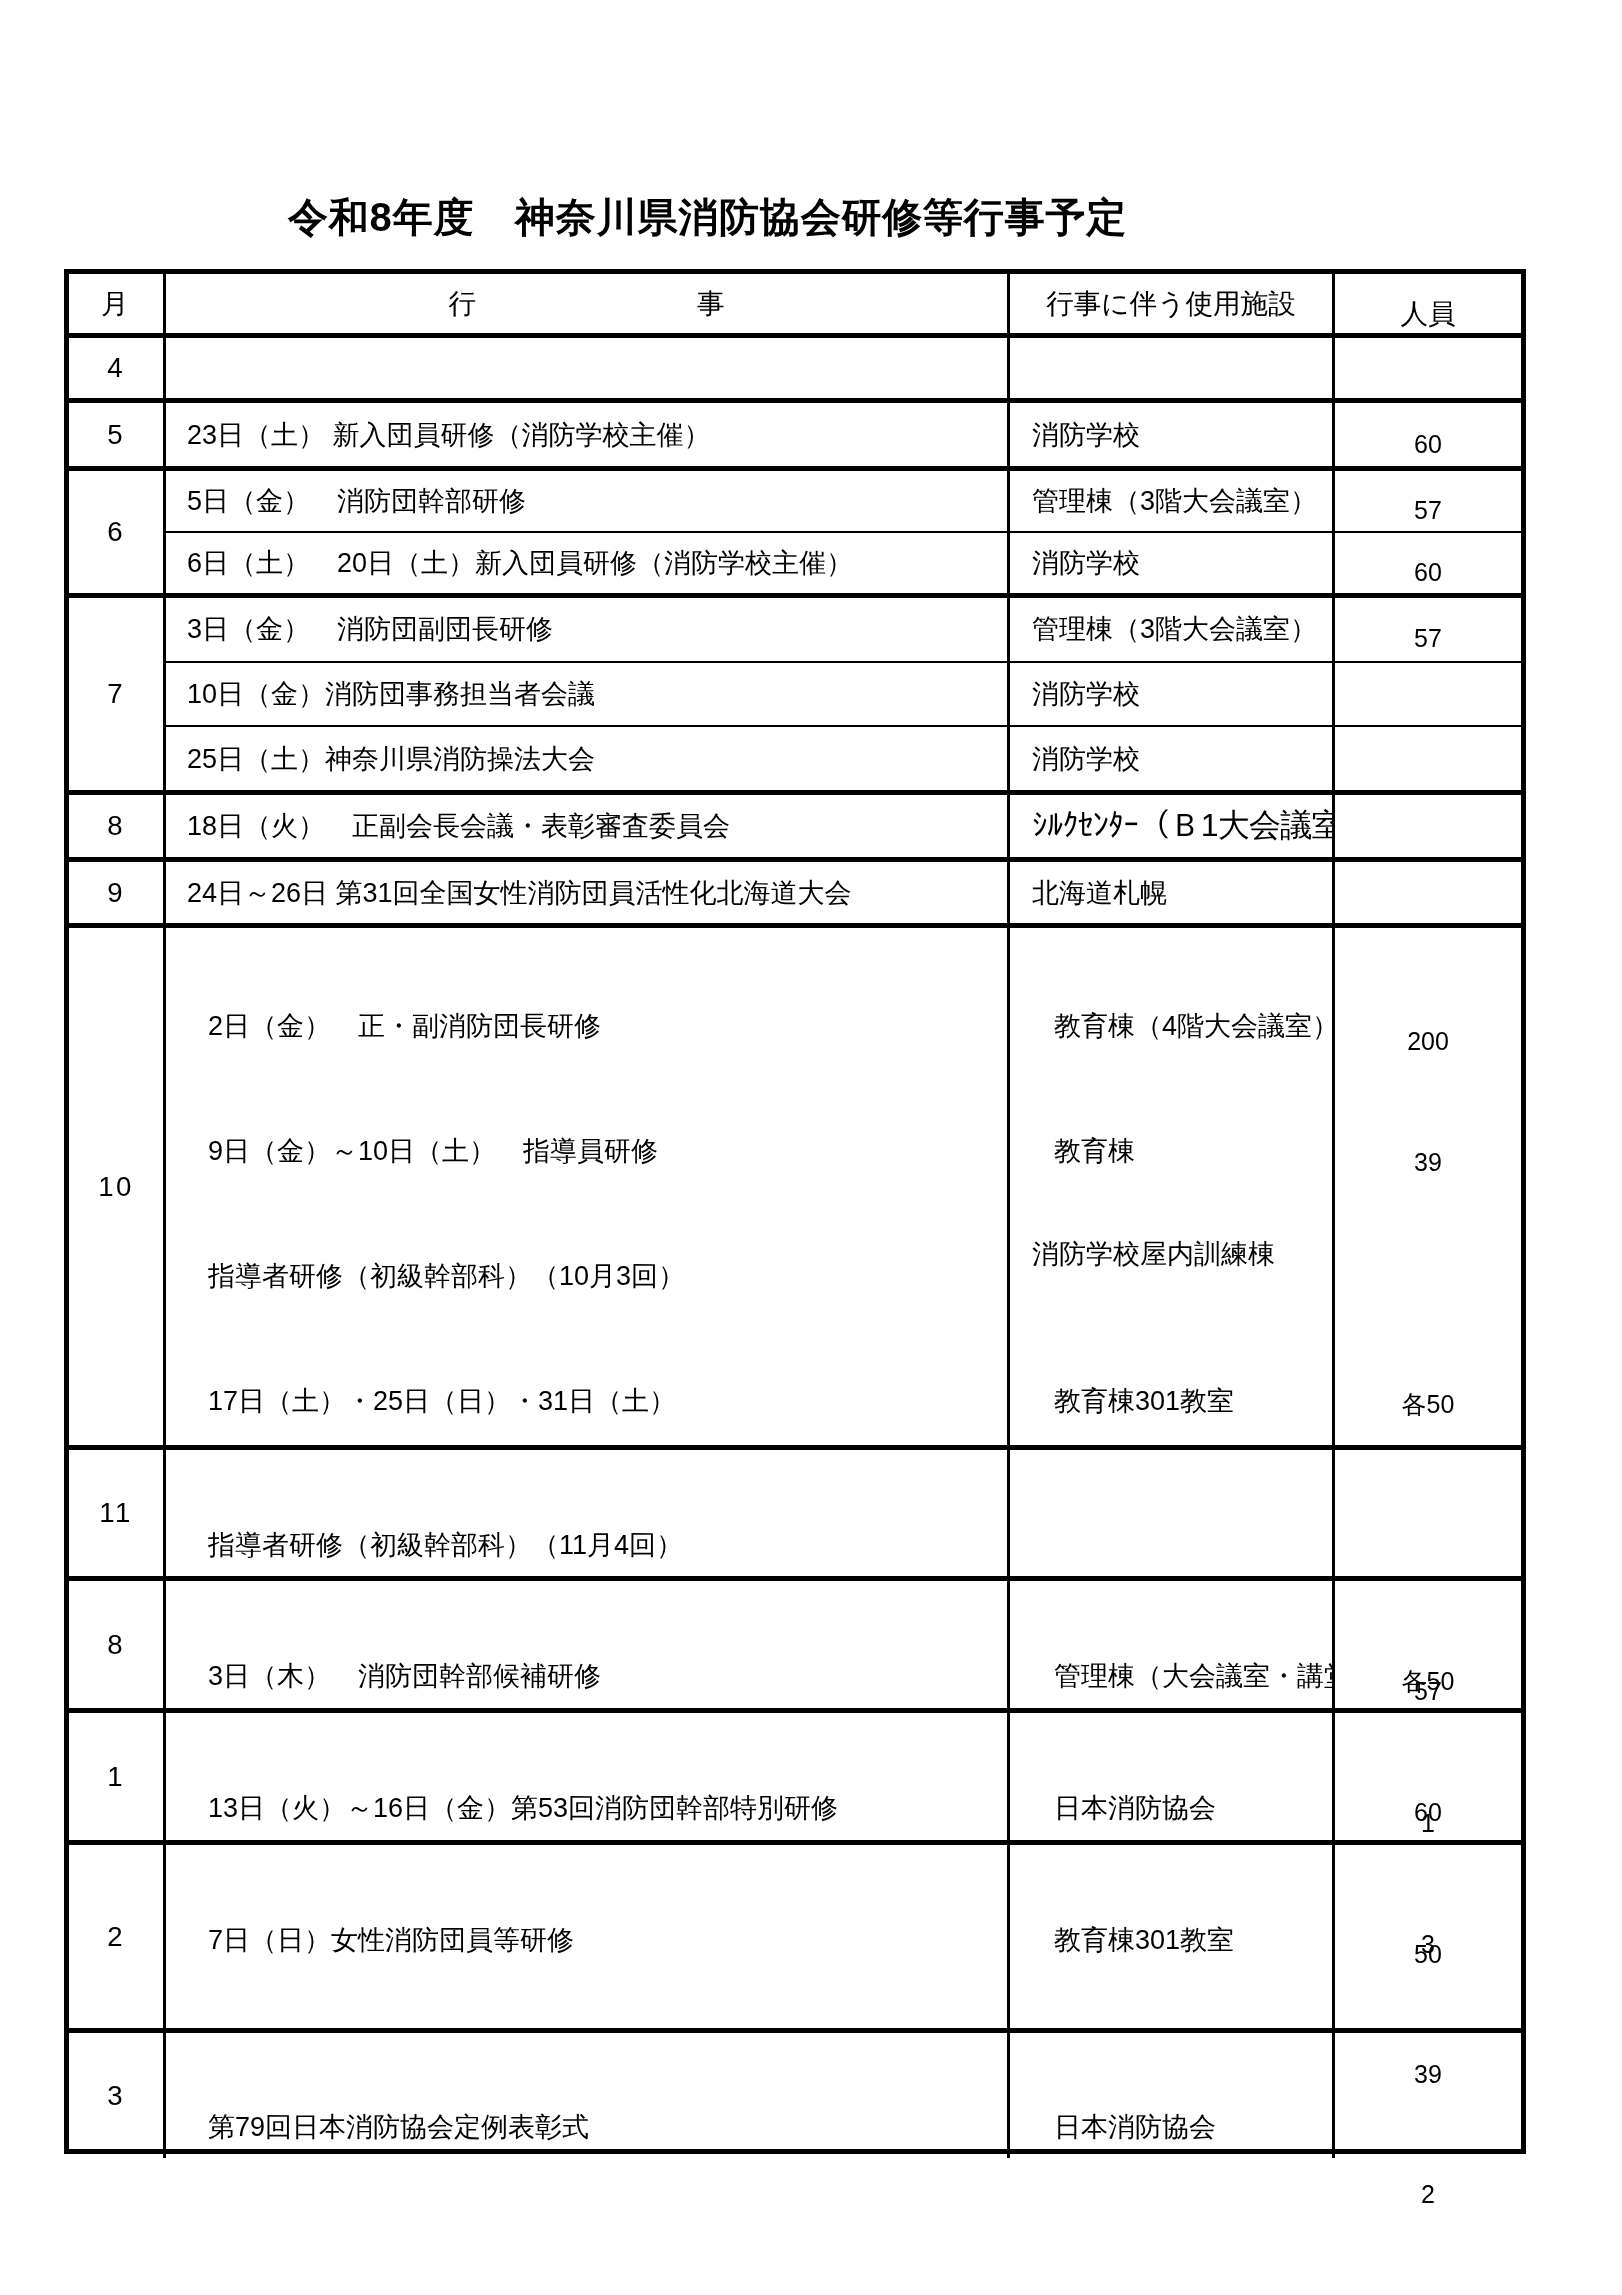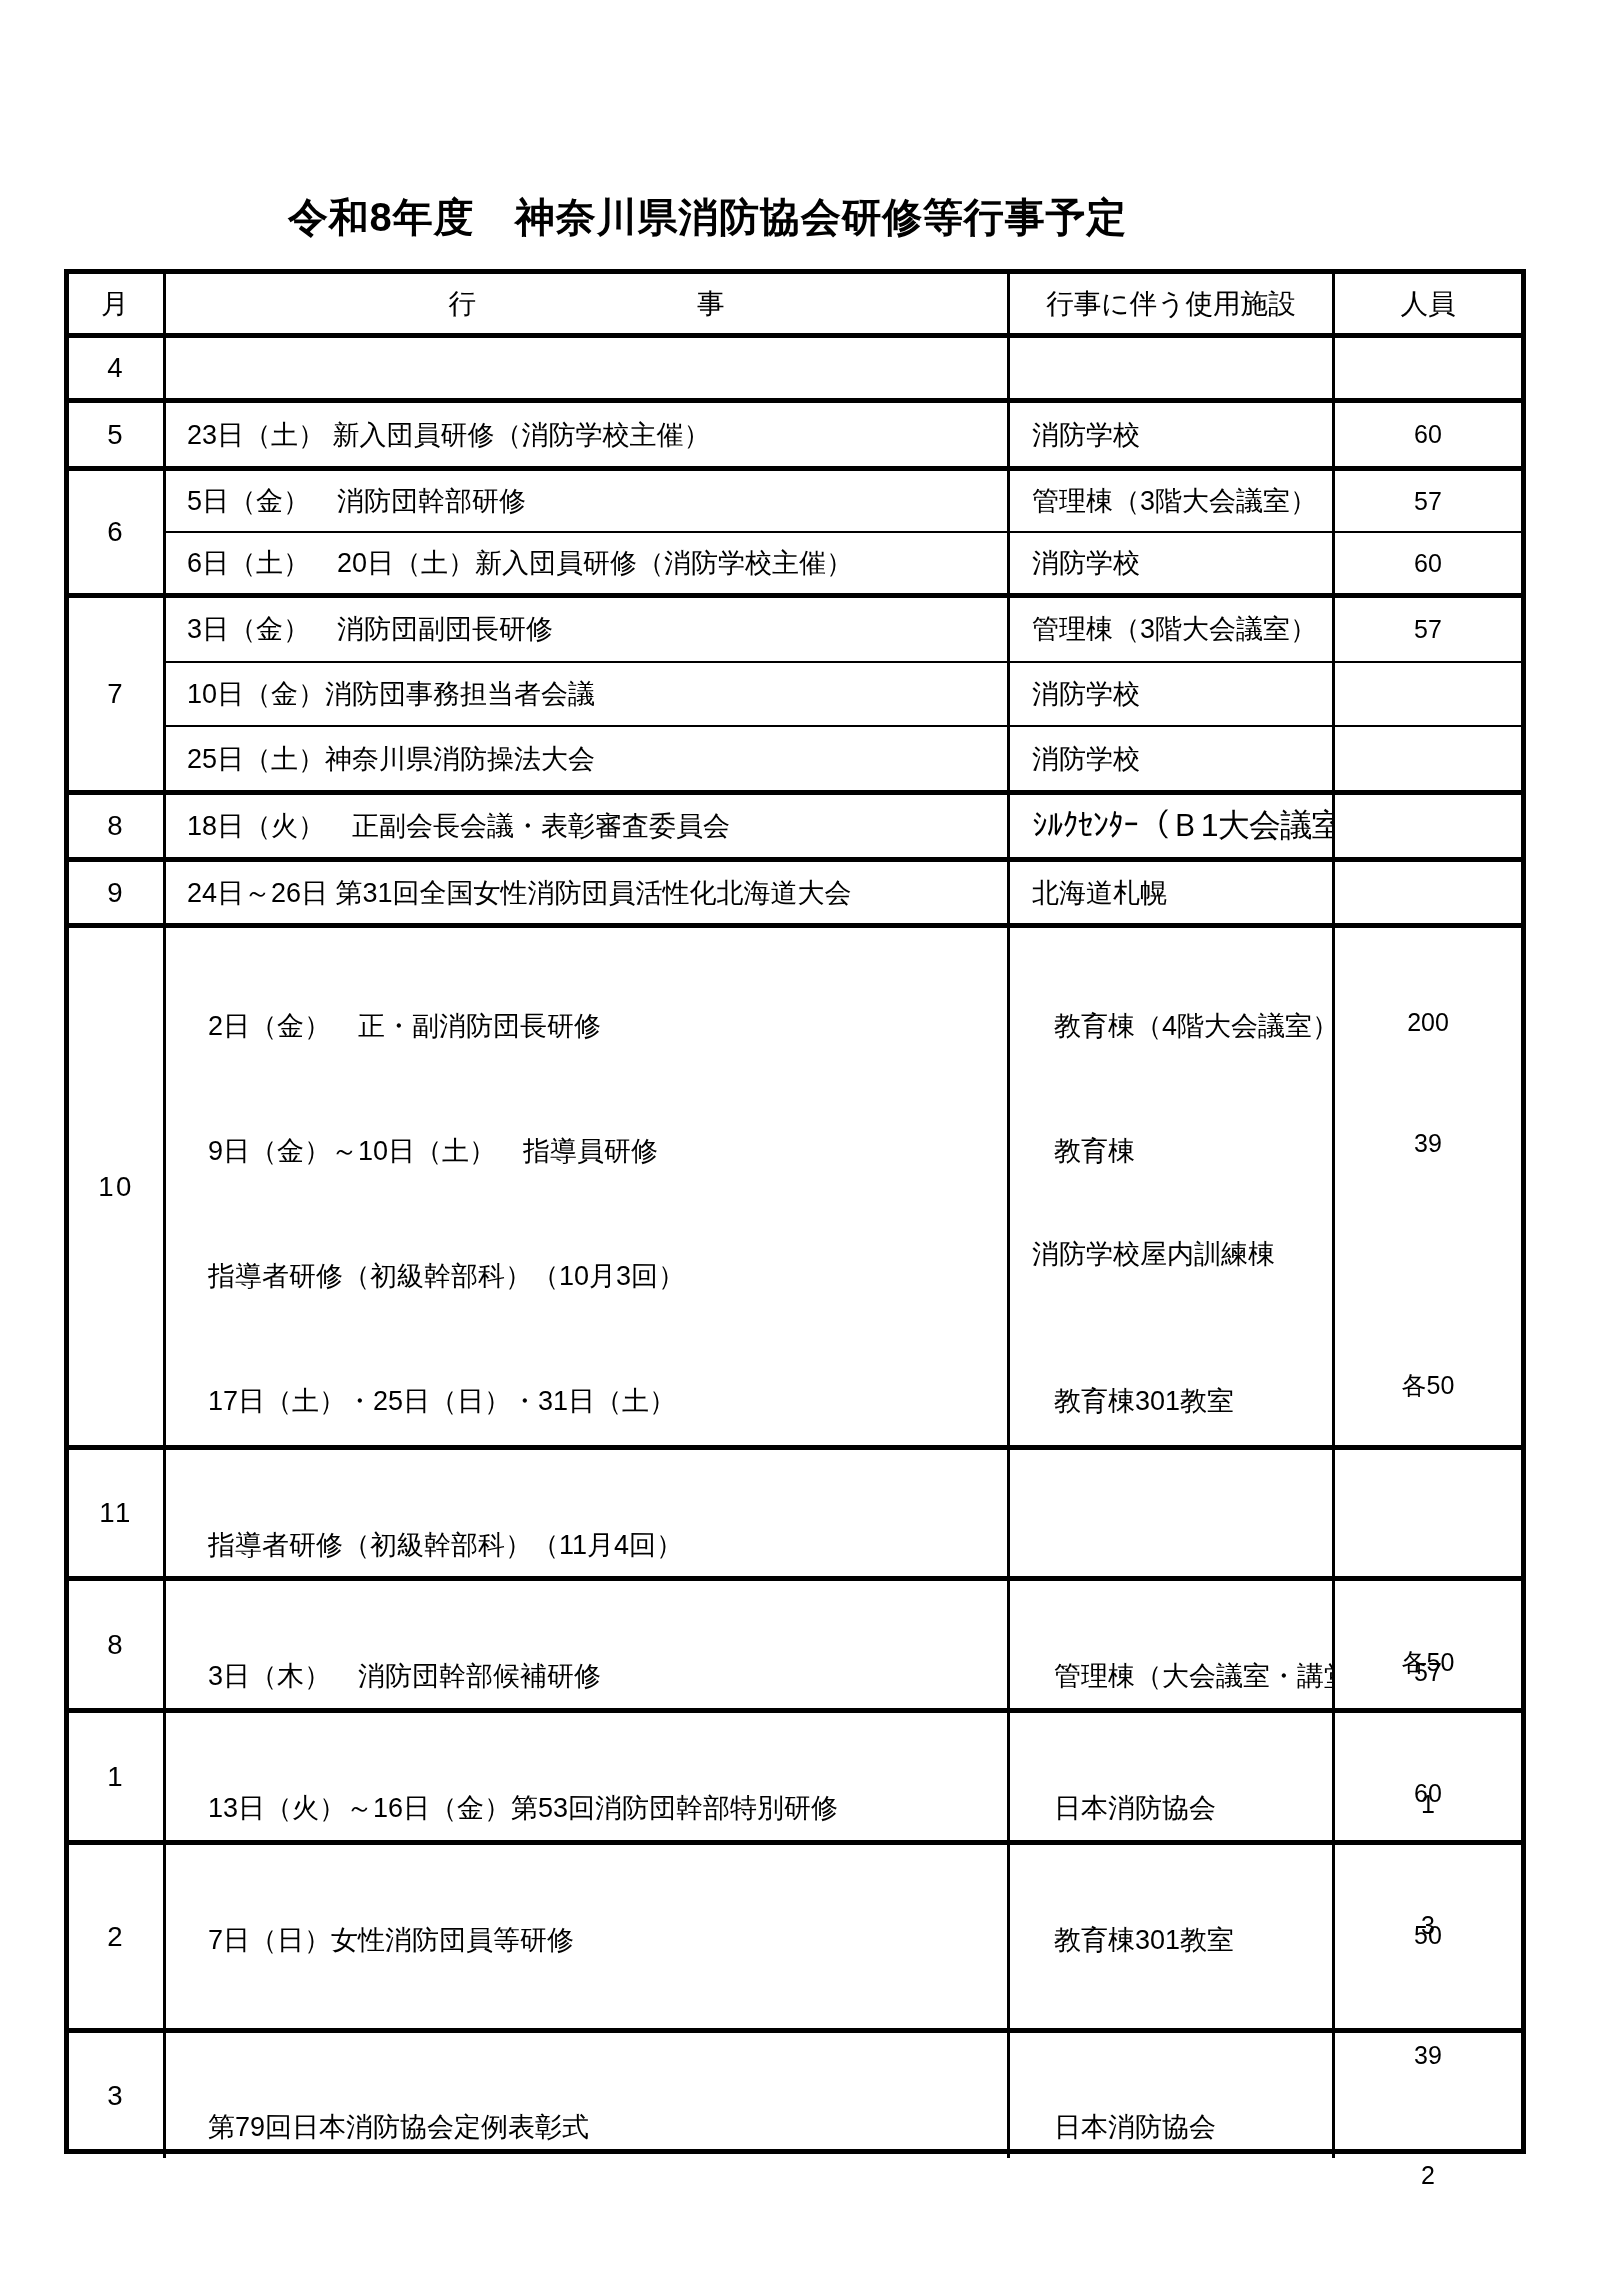--- a/index.html
+++ b/index.html
@@ -32,21 +32,21 @@
     display:flex; align-items:center; padding-left:21px;
     font-size:27px; white-space:pre; overflow:hidden;
   }
   .fcell {
     width:325px; flex:none; border-right:3.2px solid #000;
     display:flex; align-items:center; padding-left:22px;
     font-size:27px; white-space:pre; overflow:hidden;
   }
   .pcell {
     flex:1; display:flex; align-items:center; justify-content:center;
-    font-size:25px; white-space:pre;
+    font-size:25px; white-space:pre;margin-top:19px;
   }
   
   .header { height:64px; }
   .header .ecell, .header .fcell { justify-content:center; padding-left:0; font-size:27.6px; }
   .header .mcell { font-size:27.6px; }
   .header .pcell { font-size:27.6px; }
   
   .s4  { height:65px; }
   .s5  { height:68px; }
   .s6  { height:127px; }

